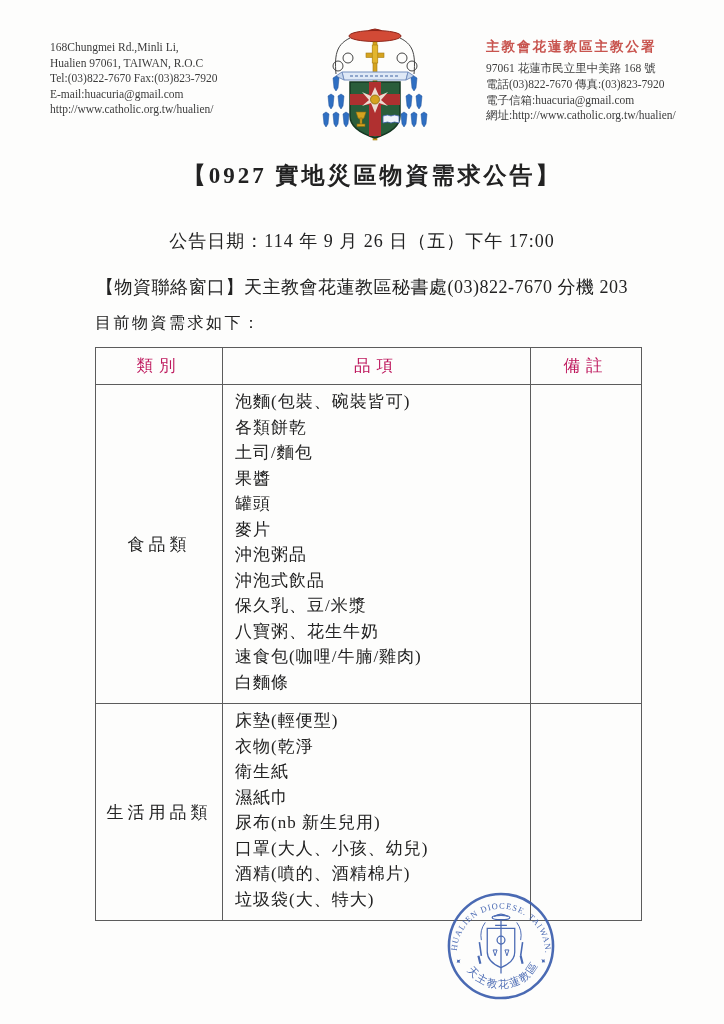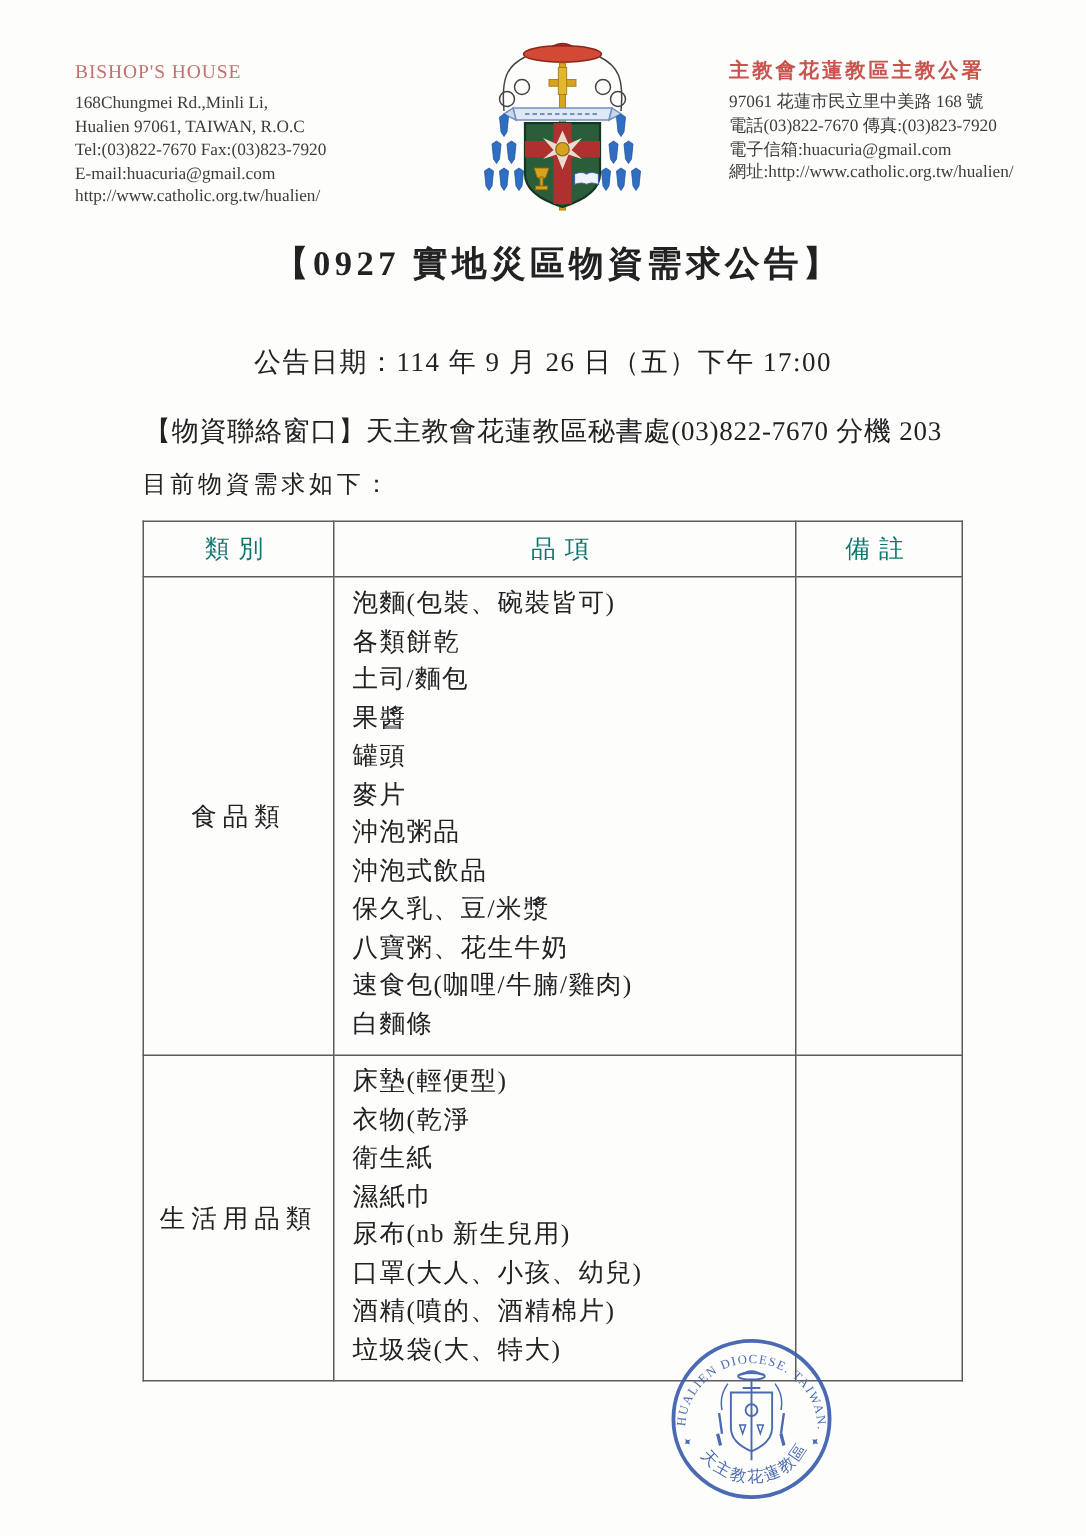--- a/index.html
+++ b/index.html
@@ -47,39 +47,38 @@
   table.supply {
     position:absolute; top:347px; left:95px; width:546px;
     border-collapse:collapse; table-layout:fixed;
   }
   table.supply th, table.supply td {
     border:1.5px solid #5c5c5c;
     vertical-align:middle;
   }
   table.supply th {
     height:37px; font-size:16.5px; font-weight:normal;
-    text-align:center; letter-spacing:6px; color:#0f766e;
+    text-align:center; letter-spacing:6px; color:#be185d;
   }
   col.c1 { width:127px; } col.c2 { width:308px; } col.c3 { width:111px; }
   td.cat { text-align:center; font-size:17px; letter-spacing:4px; color:#222; }
   td.items { padding:4px 6px 8px 12px; }
   td.items ul { list-style:none; }
   td.items li { font-size:17px; line-height:25.5px; letter-spacing:1px; color:#222; }
   td.note-cell { }
 
   
   .stamp { position:absolute; left:446px; top:891px; opacity:.93; }
 </style>
 </head>
 <body>
 
 <div class="page">
 
   <div class="hdr-left">
-    <div class="hl-title">BISHOP'S HOUSE</div>
     <div class="hl-line">168Chungmei Rd.,Minli Li,</div>
     <div class="hl-line">Hualien 97061, TAIWAN, R.O.C</div>
     <div class="hl-line">Tel:(03)822-7670 Fax:(03)823-7920</div>
     <div class="hl-line">E-mail:huacuria@gmail.com</div>
     <div class="hl-line">http://www.catholic.org.tw/hualien/</div>
   </div>
 
   <div class="crest">
     <svg width="110" height="120" viewBox="0 0 110 120">
       <defs>

